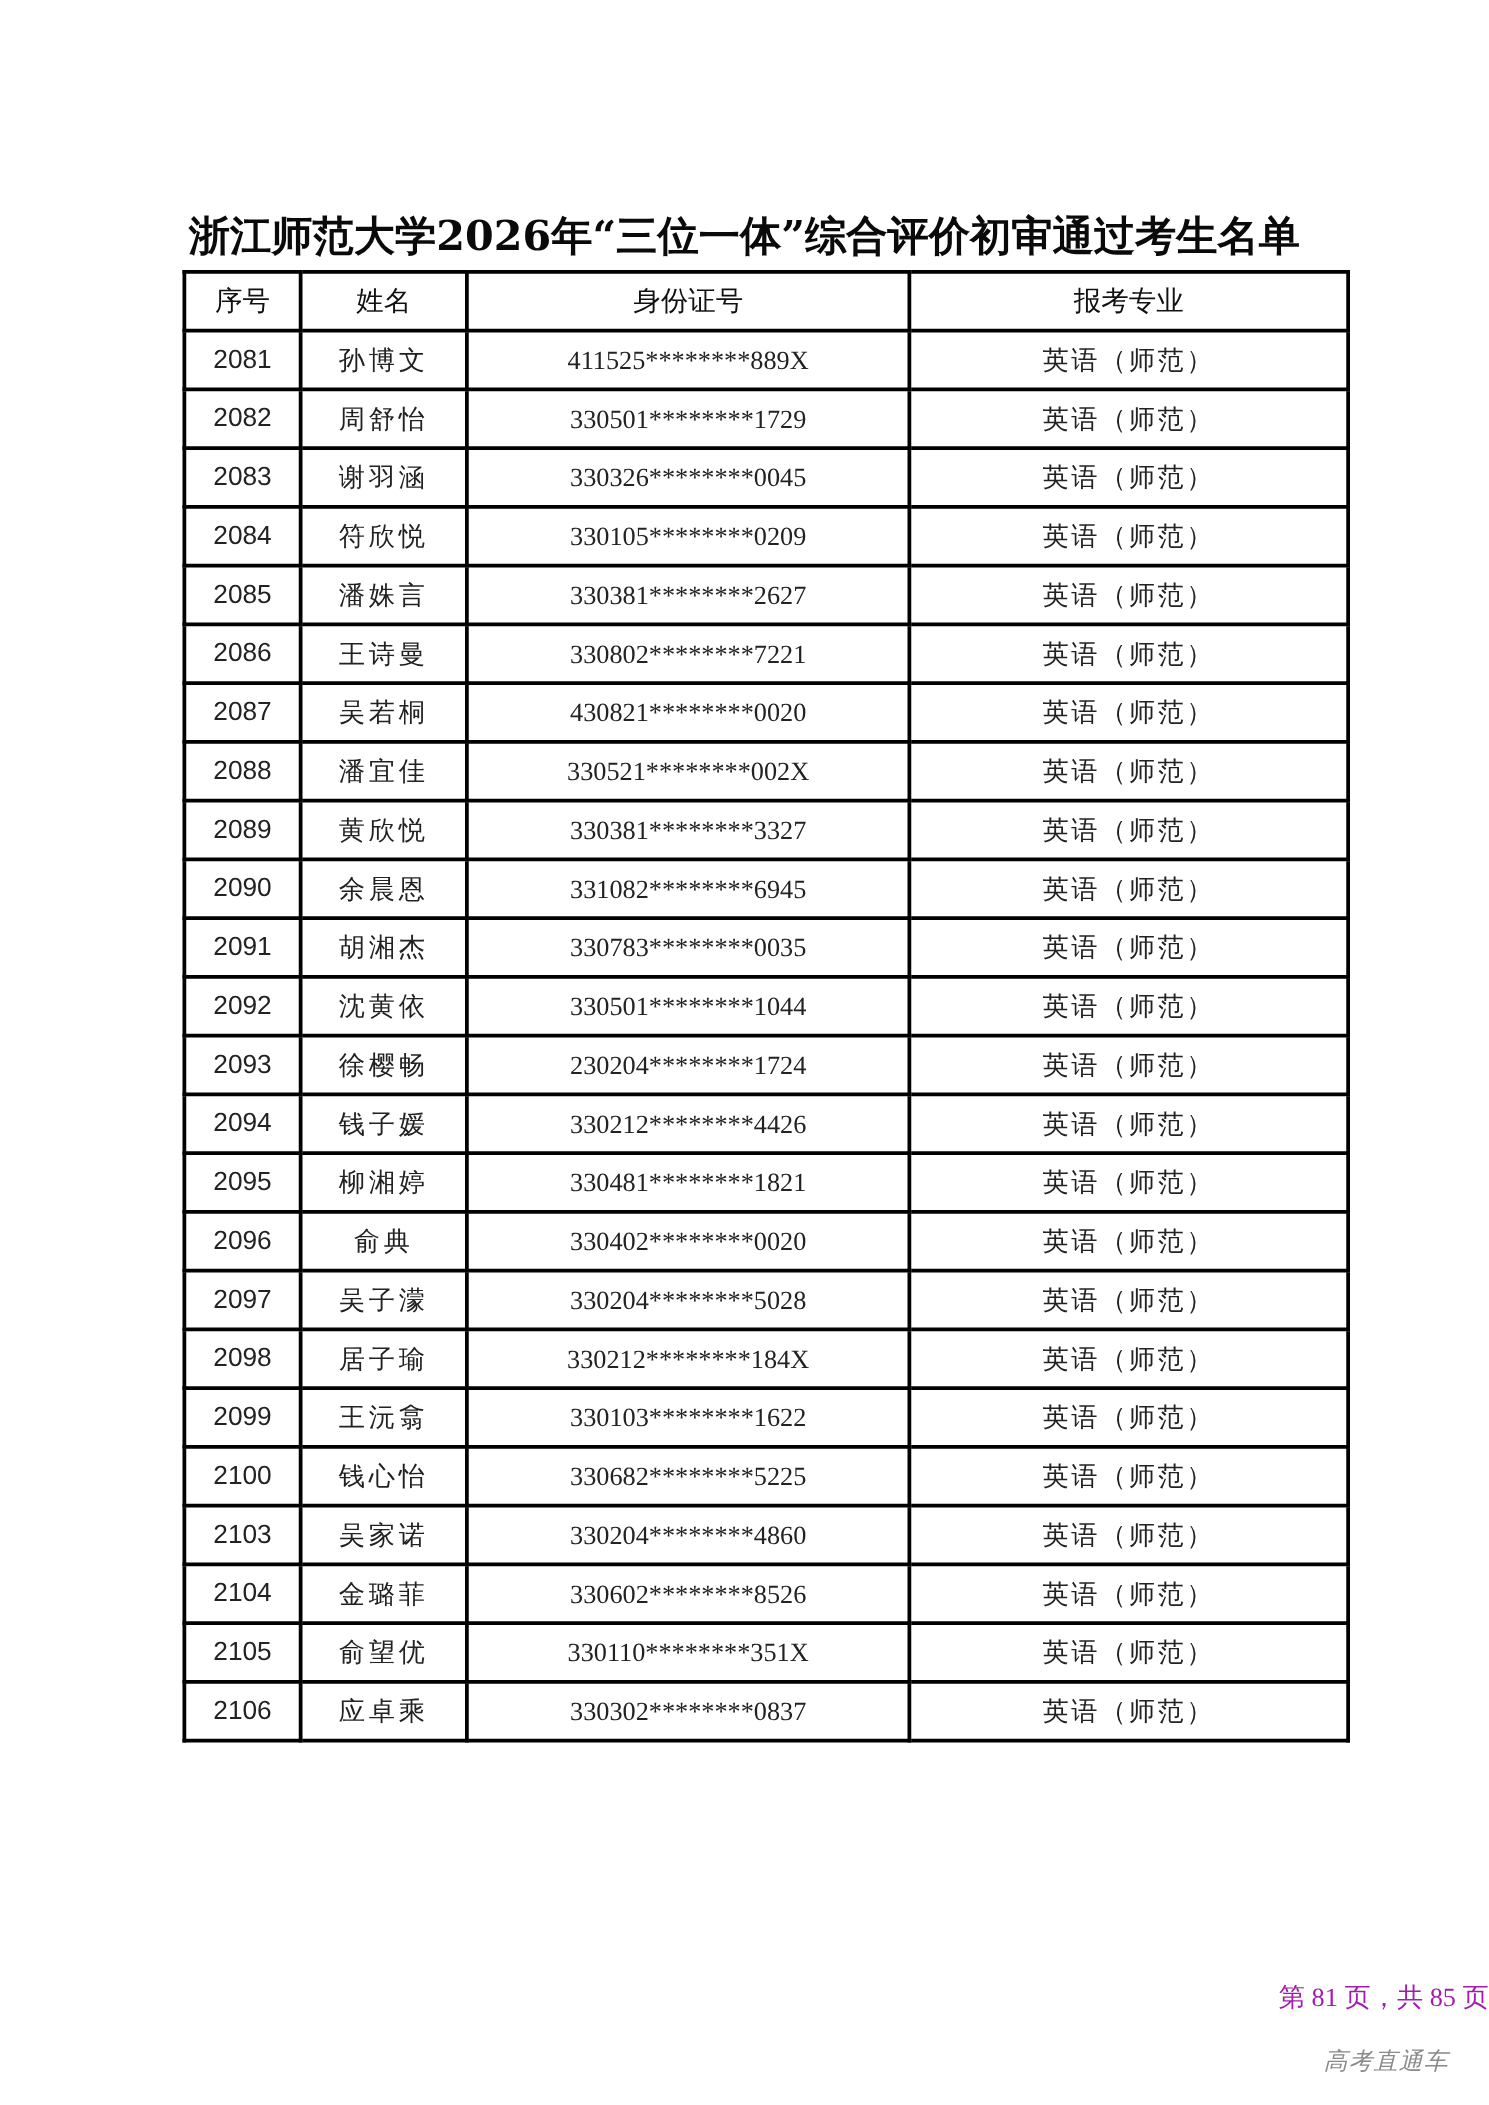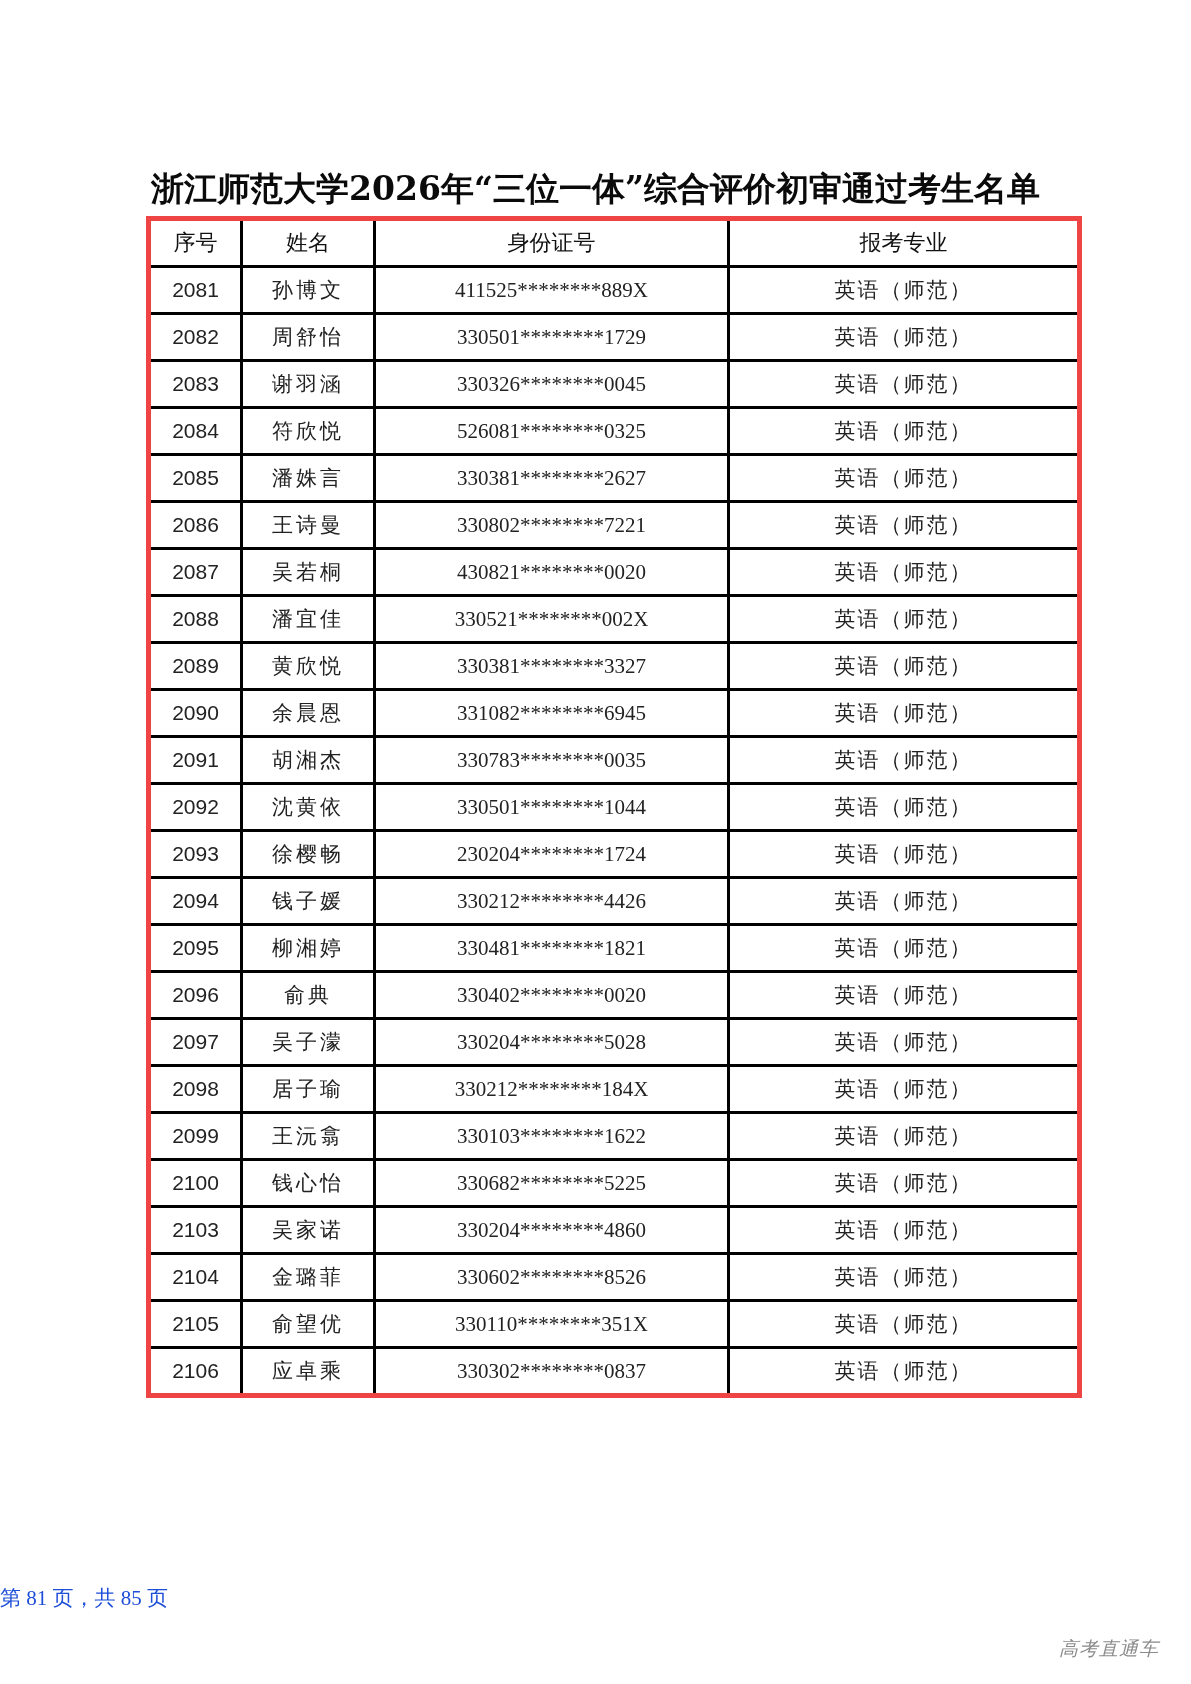--- a/index.html
+++ b/index.html
@@ -28,21 +28,21 @@
       color: #0a0a0a;
       line-height: 50px;
     }
     table.roster {
       position: absolute;
       left: 146px;
       top: 216px;
       width: 931px;
       border-collapse: collapse;
       table-layout: fixed;
-      border: 5px solid #ef4444;
+      border: 1px solid #ef4444;
     }
     table.roster th, table.roster td {
       border: 3px solid #000;
       text-align: center;
       vertical-align: middle;
       height: 44px;
       padding: 0;
       white-space: nowrap;
       overflow: hidden;
     }
@@ -69,24 +69,24 @@
       font-family: "DejaVu Sans", "Liberation Sans", sans-serif;
       font-size: 19px;
       letter-spacing: 2px;
       color: #333;
     }
     .page-footer {
       position: absolute;
       left: 0;
       width: 1191px;
       top: 1584px;
-      text-align: left;
+      text-align: right;
       font-family: "Liberation Serif", "DejaVu Serif", serif;
       font-size: 21px;
-      color: #1d4ed8;
+      color: #a21caf;
     }
     .watermark {
       position: absolute;
       right: 32px;
       top: 1636px;
       font-family: "DejaVu Sans", "Liberation Sans", sans-serif;
       font-size: 19px;
       color: #8a8a8a;
       letter-spacing: 1px;
       font-style: italic;
@@ -127,21 +127,21 @@
       </tr>
       <tr>
         <td class="col-no">2083</td>
         <td class="col-name">谢羽涵</td>
         <td class="col-id">330326********0045</td>
         <td class="col-major">英语（师范）</td>
       </tr>
       <tr>
         <td class="col-no">2084</td>
         <td class="col-name">符欣悦</td>
-        <td class="col-id">526081********0325</td>
+        <td class="col-id">330105********0209</td>
         <td class="col-major">英语（师范）</td>
       </tr>
       <tr>
         <td class="col-no">2085</td>
         <td class="col-name">潘姝言</td>
         <td class="col-id">330381********2627</td>
         <td class="col-major">英语（师范）</td>
       </tr>
       <tr>
         <td class="col-no">2086</td>

